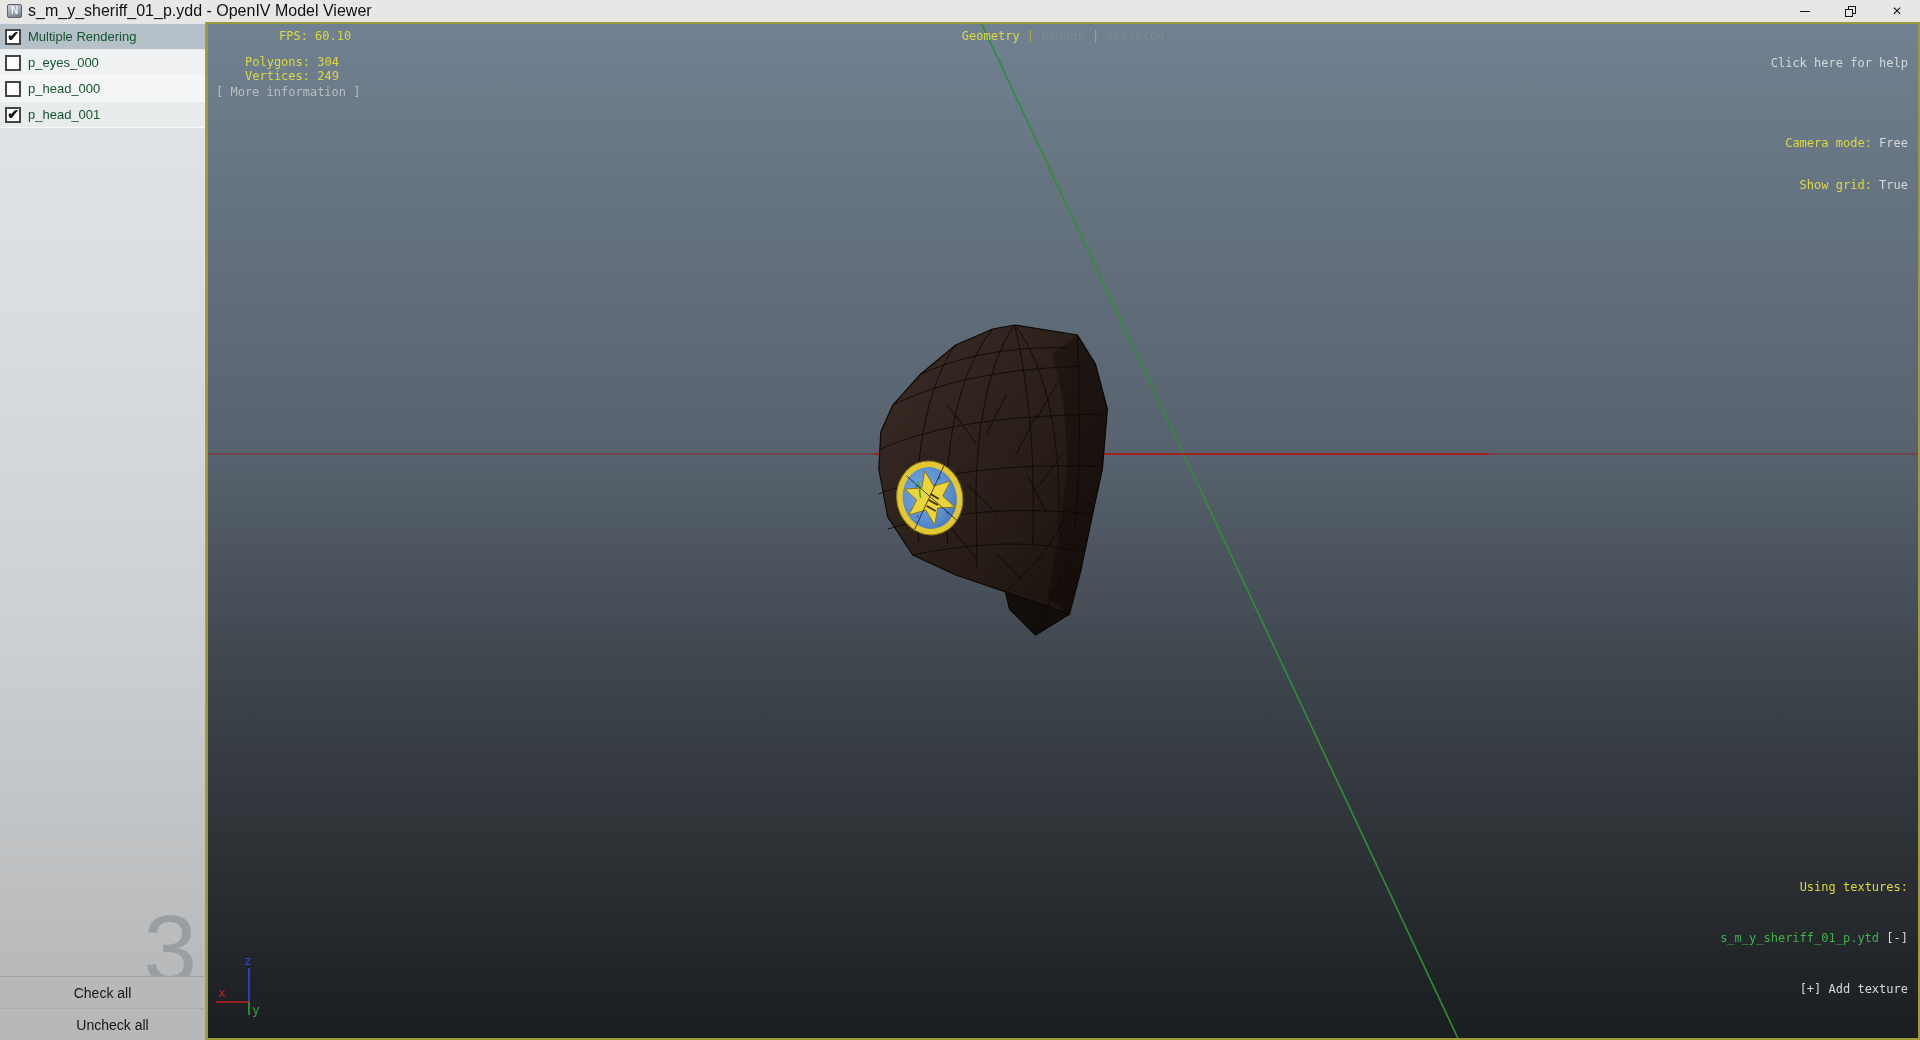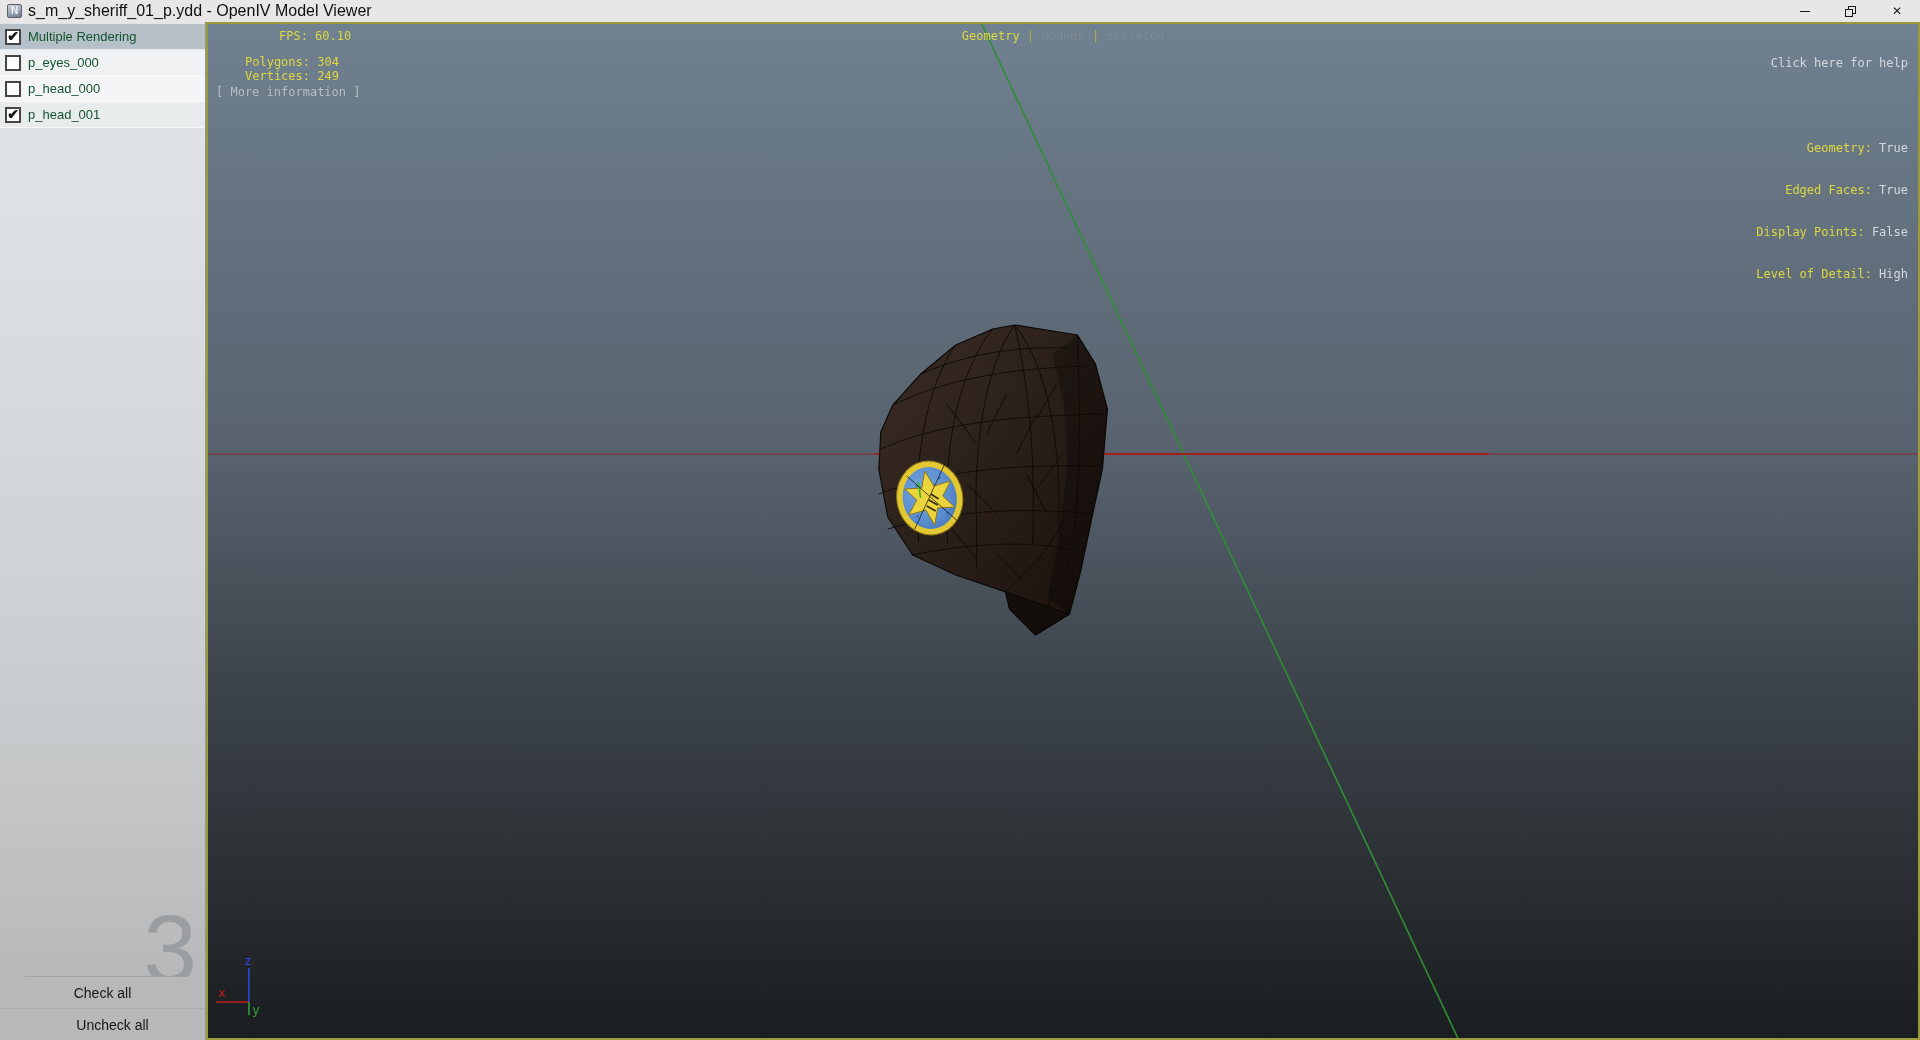--- a/index.html
+++ b/index.html
@@ -32,21 +32,21 @@
   .model-row.alt-a { background:#eff1f2; }
   .model-row.alt-b { background:#f4f5f6; }
   .model-row.alt-c { background:#e9eced; }
   .checkbox { width:16px; height:16px; background:#fdfdfd; border:2px solid #454545;
     display:flex; align-items:center; justify-content:center; flex:none; }
   .checkbox .mark { font-size:14px; font-weight:bold; color:#111; line-height:12px;
     transform:translateY(-1px); }
   .model-label { margin-left:7px; font-size:13px; color:#14532d; white-space:nowrap; }
   .watermark { position:absolute; right:8px; bottom:52px; font-size:96px; line-height:0.8;
     color:#9a9ea1; }
-  .side-buttons { position:absolute; left:0; right:0; bottom:0; border-top:1px solid #a2a4a6;border-radius:30px; }
+  .side-buttons { position:absolute; left:0; right:0; bottom:0; border-top:1px solid #a2a4a6; }
   .side-btn { height:31px; background:#b6b8ba; display:flex; align-items:center;
     justify-content:center; font-size:14px; color:#161616; cursor:default; }
   .side-btn + .side-btn { border-top:1px solid #a9abad; height:32px;padding-left:20px; }
 
   
   .viewport { position:absolute; top:22px; left:206px; width:1714px; height:1018px;
     border:2px solid #9a9a3a;
     background:linear-gradient(180deg,#708191 0%,#64717e 20%,#57626e 43%,#3f464e 63%,#232629 92%,#1b1e21 100%); }
   .vp-inner { position:absolute; inset:0; }
   .scene-svg { position:absolute; inset:0; width:100%; height:100%; display:block; }
@@ -214,23 +214,26 @@
 
     <div class="mono yellow stats-fps">FPS: 60.10</div>
     <div class="mono yellow stats-poly">Polygons: 304</div>
     <div class="mono yellow stats-vert">Vertices: 249</div>
     <div class="mono dimgray stats-more">[ More information ]</div>
 
     <div class="mono tabs"><span class="tab-active">Geometry</span><span class="tab-sep"> </span><span class="tab-sep">|</span><span class="tab-sep"> </span><span class="tab-idle">Bounds</span><span class="tab-sep"> </span><span class="tab-sep">|</span><span class="tab-sep"> </span><span class="tab-idle">Skeleton</span></div>
 
     <div class="mono help-block">
       <div class="grayval set-line">Click here for help</div>
-      <div class="settings-group2">
-        <div class="set-line"><span class="yellow">Geometry:</span> <span class="grayval">True</span></div>
-        <div class="set-line"><span class="yellow">Edged Faces:</span> <span class="grayval">True</span></div>
-        <div class="set-line"><span class="yellow">Display Points:</span> <span class="grayval">False</span></div>
-        <div class="set-line"><span class="yellow">Level of Detail:</span> <span class="grayval">High</span></div>
+      <div class="settings-group1">
+        <div class="set-line"><span class="yellow">Camera mode:</span> <span class="grayval">Free</span></div>
+        <div class="set-line"><span class="yellow">Show grid:</span> <span class="grayval">True</span></div>
       </div>
     </div>
 
+    <div class="mono textures-block">
+      <div class="yellow">Using textures:</div>
+      <div><span class="green-file">s_m_y_sheriff_01_p.ytd</span> <span class="grayval">[-]</span></div>
+      <div class="grayval">[+] Add texture</div>
+    </div>
 
   </div>
 </div>
 
 </body></html>

